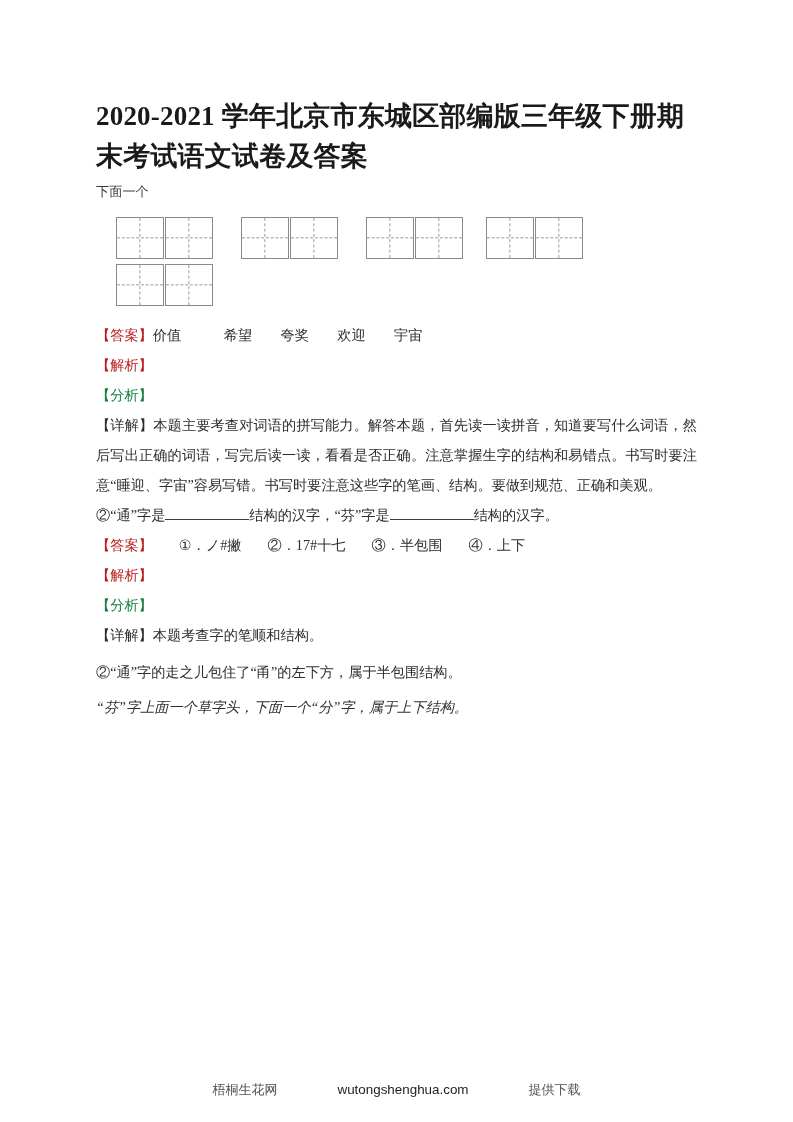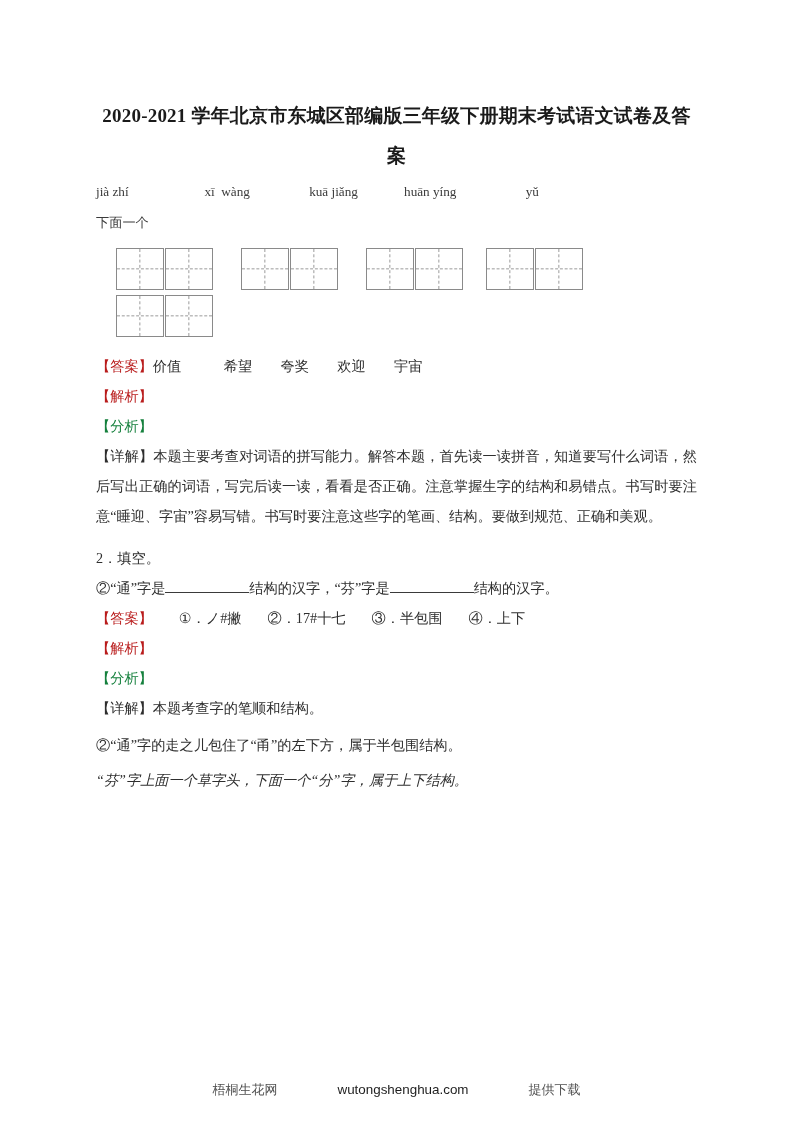--- a/index.html
+++ b/index.html
@@ -22,22 +22,22 @@
     width: 793px;
     height: 1122px;
     box-sizing: border-box;
     padding: 0 96px;
   }
 
   
   .doc-title {
     margin: 0;
     padding-top: 96px;
-    text-align: center;
-    font-size: 19px;
+    text-align: left;
+    font-size: 27px;
     font-weight: bold;
     line-height: 40px;
     letter-spacing: 0.2px;
     color: #1a1a1a;
   }
 
   
   .p {
     margin: 0;
     font-size: 14.2px;
@@ -142,21 +142,20 @@
   }
 </style>
 </head>
 <body>
 
 <div class="page">
 
   <h1 class="doc-title">2020-2021 学年北京市东城区部编版三年级下册期末考试语文试卷及答案</h1>
 
 
-  <p class="pinyin-row">jià zhí                       xī  wàng                  kuā jiǎng              huān yíng                     yǔ</p>
   <p class="pinyin-row">下面一个</p>
 
   <div class="grid-row" style="margin-top:10px;">
     <div class="grid-group" style="left:20px;">
       <div class="tzg"></div>
       <div class="tzg"></div>
     </div>
     <div class="grid-group" style="left:145px;">
       <div class="tzg"></div>
       <div class="tzg"></div>
@@ -179,21 +178,20 @@
   </div>
 
   <p class="p" style="margin-top:6px;"><span class="tag-blue">【答案】</span><span>价值　　　希望　　夸奖　　欢迎　　宇宙</span></p>
 
   <p class="p"><span class="tag-blue">【解析】</span></p>
 
   <p class="p"><span class="tag-black">【分析】</span></p>
 
   <p class="p">【详解】本题主要考查对词语的拼写能力。解答本题，首先读一读拼音，知道要写什么词语，然后写出正确的词语，写完后读一读，看看是否正确。注意掌握生字的结构和易错点。书写时要注意“睡迎、字宙”容易写错。书写时要注意这些字的笔画、结构。要做到规范、正确和美观。</p>
 
-  <p class="p q-head">2．填空。</p>
 
 
   <p class="p"><span>②“通”字是</span><span class="blank w3"></span><span>结构的汉字，“芬”字是</span><span class="blank w4"></span><span>结构的汉字。</span></p>
 
   <p class="p"><span class="tag-blue">【答案】</span><span class="ans-gap"></span><span>①．ノ#撇</span><span class="ans-gap"></span><span>②．17#十七</span><span class="ans-gap"></span><span>③．半包围</span><span class="ans-gap"></span><span>④．上下</span></p>
 
   <p class="p"><span class="tag-blue">【解析】</span></p>
 
   <p class="p"><span class="tag-black">【分析】</span></p>
 

